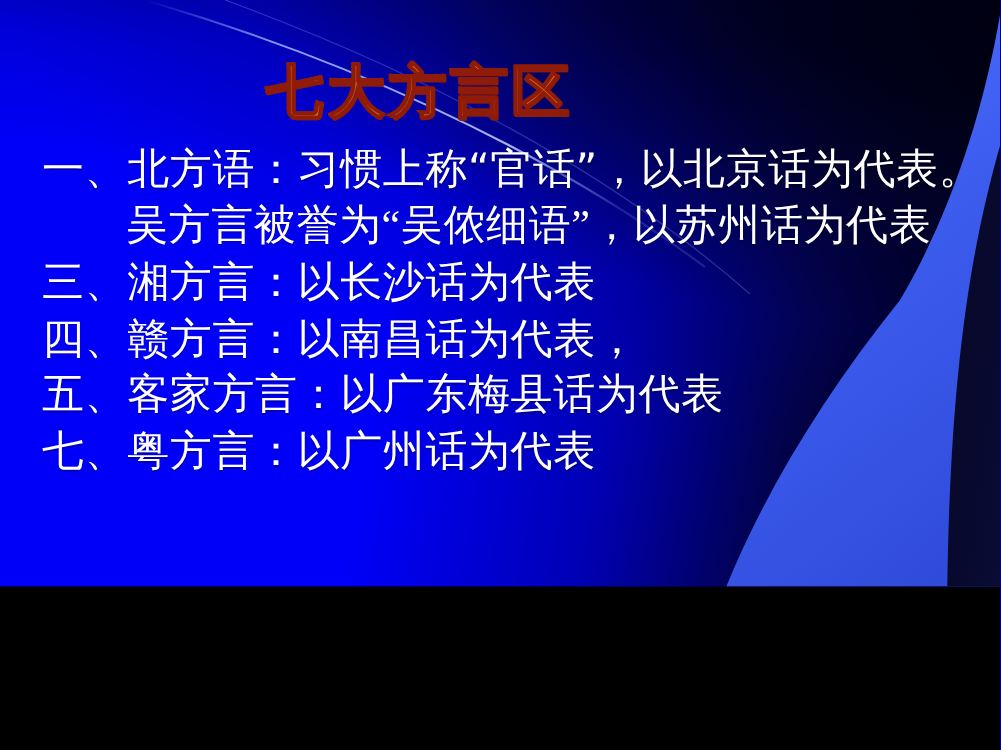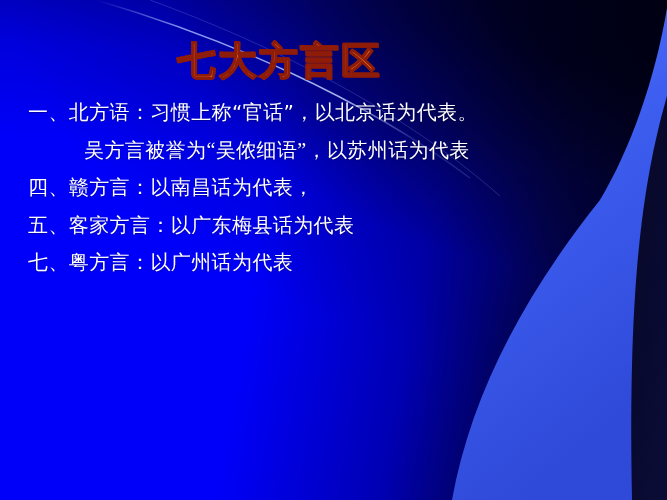--- a/index.html
+++ b/index.html
@@ -3,21 +3,21 @@
 <meta charset="utf-8">
 <style>
   html, body {
     margin: 0;
     padding: 0;
     background: #000;
   }
   #slide {
     position: relative;
     width: 667px;
-    height: 500px;
+    height: 391px;
     overflow: hidden;
     font-family: "DejaVu Sans", "Liberation Sans", sans-serif;
     background: #0000ff;
   }
 
   
   .bg-layer {
     position: absolute;
     inset: 0;
     pointer-events: none;
@@ -88,21 +88,21 @@
     white-space: nowrap;
   }
   #body-list {
     position: absolute;
     left: 28px;
     top: 94px;
     right: 10px;
   }
   .line {
     color: #ffffff;
-    font-size: 20px;
+    font-size: 28px;
     line-height: 37.5px;
     letter-spacing: 0.4px;
     white-space: nowrap;
     text-shadow: 0 1px 1px rgba(0,0,0,0.30);
   }
   .line.indent {
     padding-left: 56px;
     font-family: Liberation Serif, serif;
   }
 </style>
@@ -147,19 +147,20 @@
     <path d="M 150 0 C 270 44 400 108 500 196" stroke="#8fa5f2" stroke-width="0.8" fill="none" opacity="0.30"></path>
   </svg>
 
   <div id="content">
 
     <div id="title">七大方言区</div>
 
     <div id="body-list">
       <div class="line">一、北方语：习惯上称“官话”，以北京话为代表。</div>
       <div class="line indent">吴方言被誉为“吴侬细语”，以苏州话为代表</div>
+      <div class="line">三、湘方言：以长沙话为代表</div>
       <div class="line">四、赣方言：以南昌话为代表，</div>
       <div class="line">五、客家方言：以广东梅县话为代表</div>
       <div class="line">七、粤方言：以广州话为代表</div>
     </div>
 
   </div>
 </div>
 
 </body></html>

